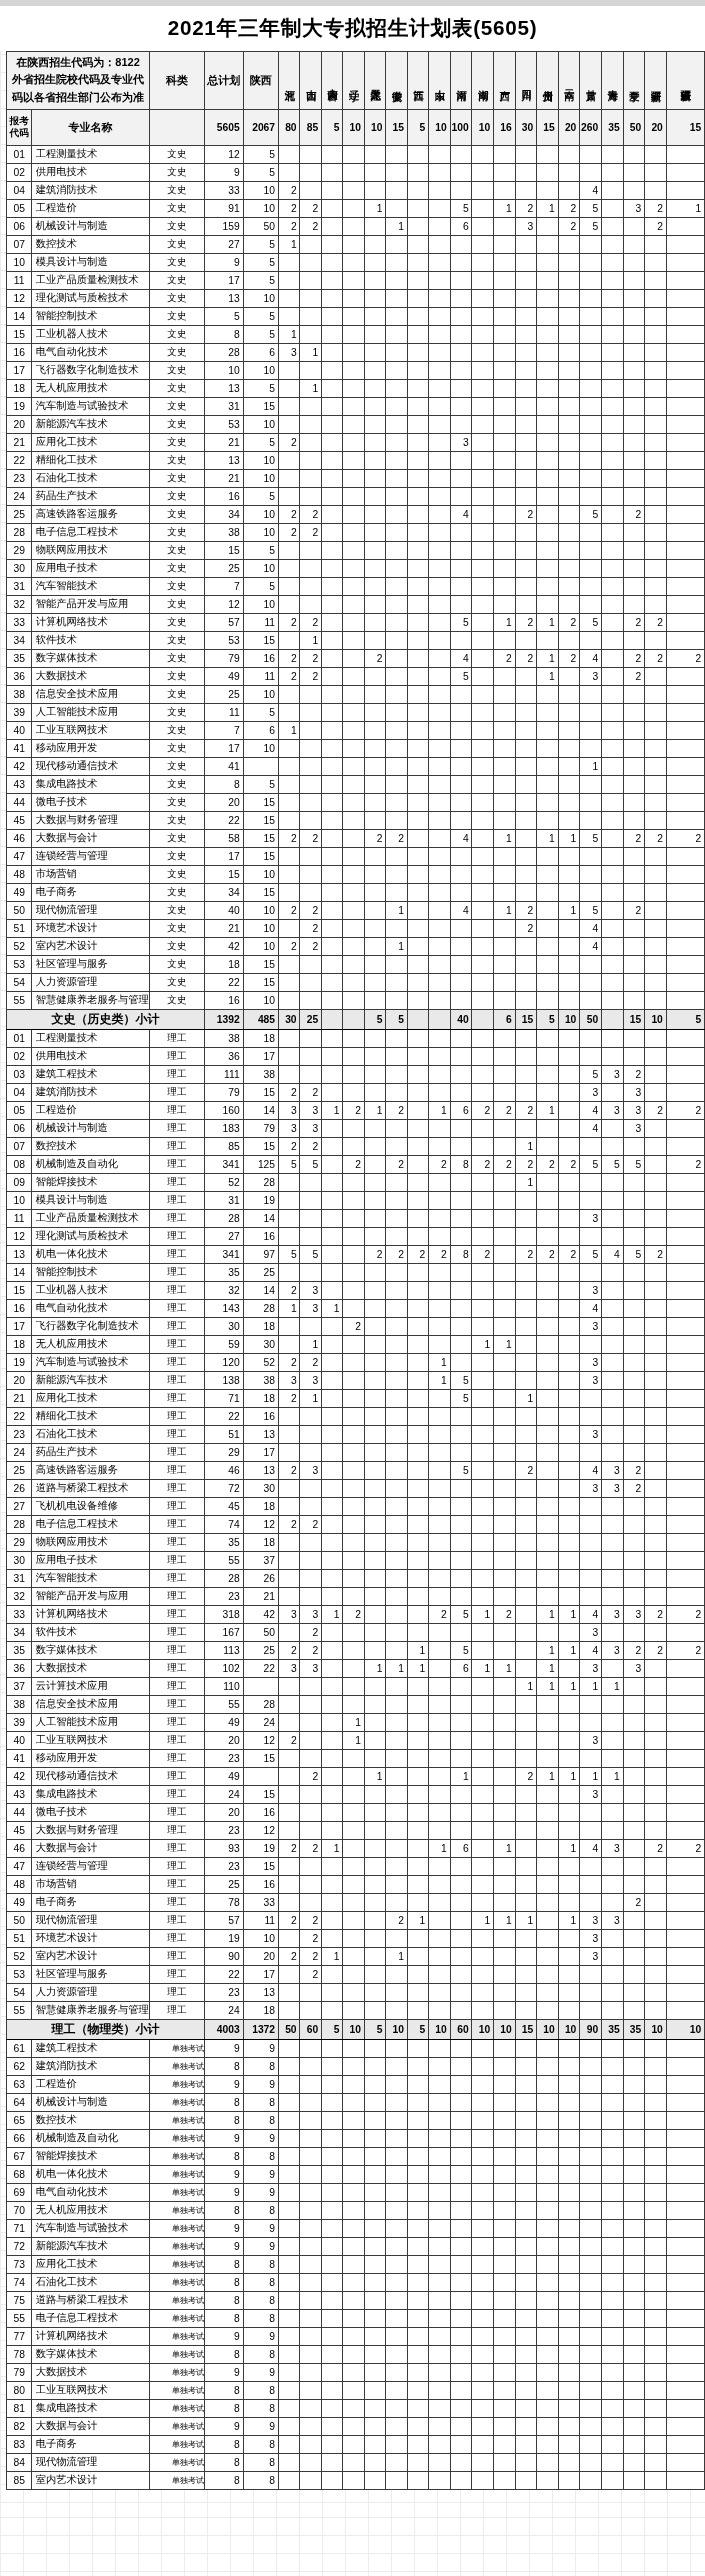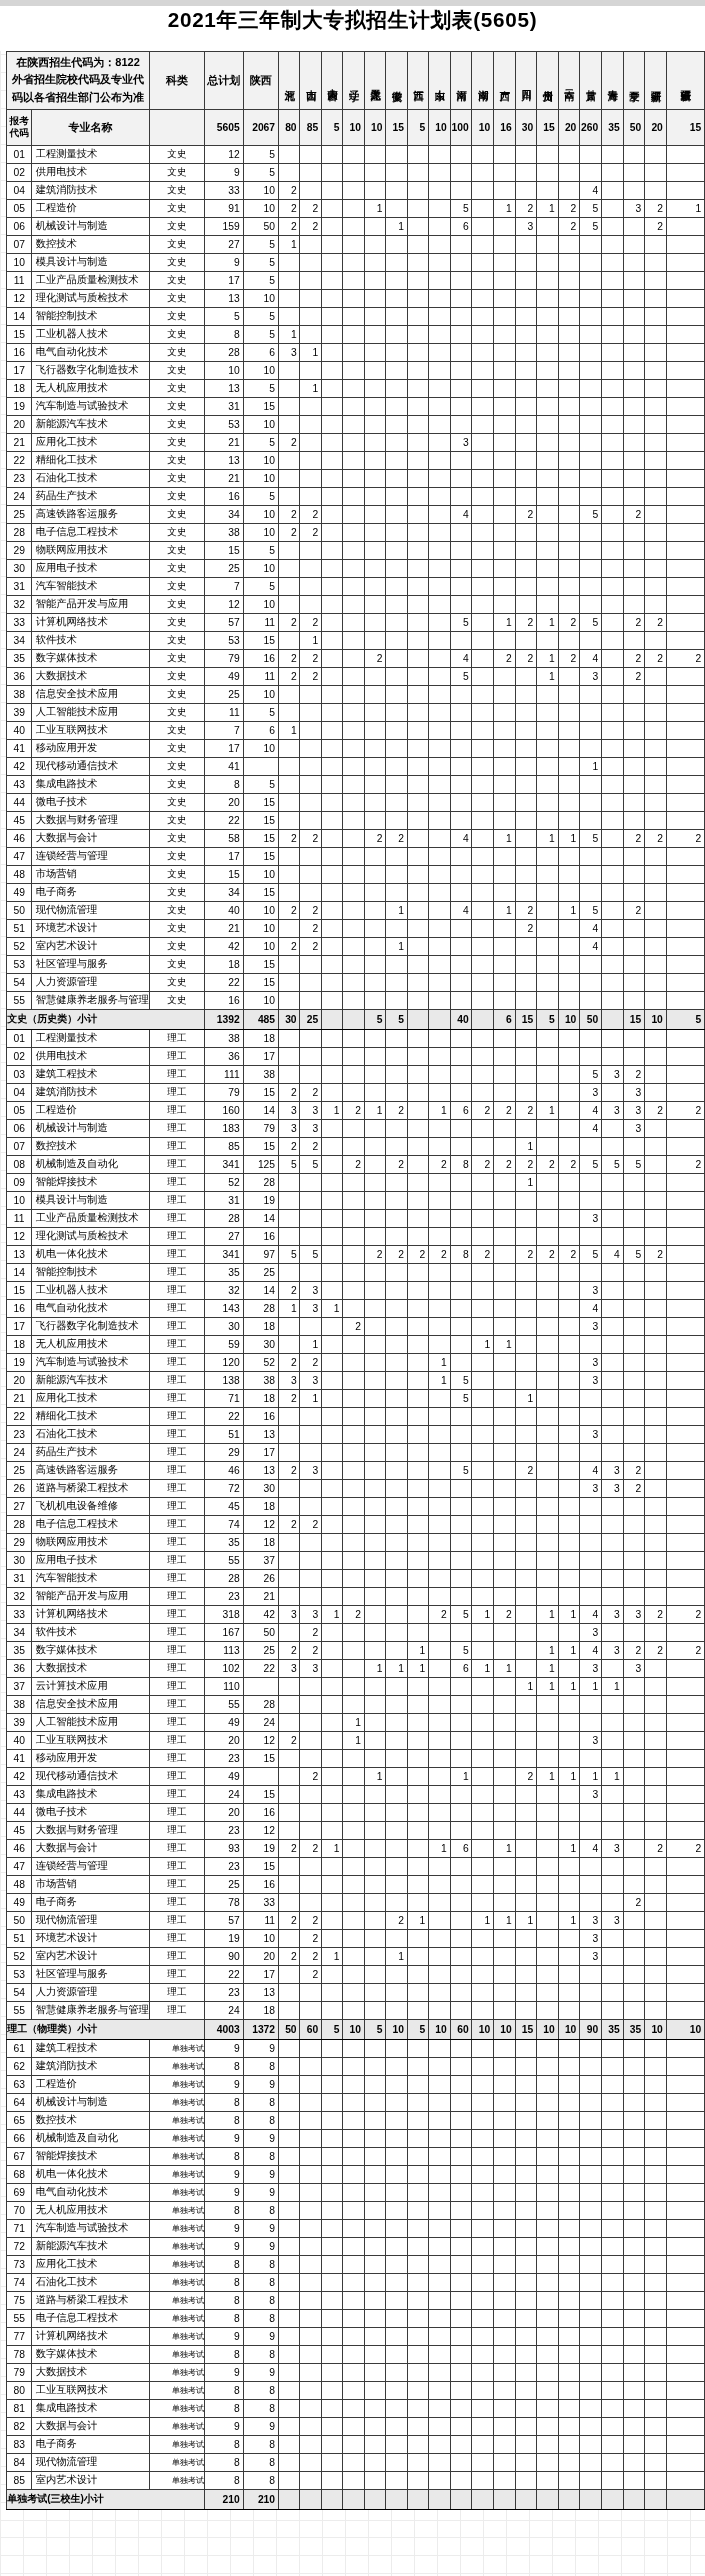--- a/index.html
+++ b/index.html
@@ -6,21 +6,21 @@
   body{
     width:705px;
     font-family:"Liberation Sans","DejaVu Sans",sans-serif;
     color:#000;
     background-color:#fff;
     background-image:
       repeating-linear-gradient(to right, #ececec 0px, #ececec 0.7px, transparent 0.7px, transparent 23px),
       repeating-linear-gradient(to bottom, #ececec 0px, #ececec 0.7px, transparent 0.7px, transparent 18px);
   }
   .topbar{height:5.5px;background:#d5d5d5;}
-  .title-area{height:45px;background:#fff;display:flex;align-items:flex-start;justify-content:center;}
+  .title-area{height:45px;background:#fff;display:flex;align-items:center;justify-content:center;}
   .title-area h1{margin:0;font-size:20.7px;font-weight:bold;letter-spacing:0.7px;}
   table{
     border-collapse:collapse;
     table-layout:fixed;
     margin-left:6.2px;
     background:#fff;
     border:1.4px solid #000;
   }
   td,th{
     border:0.7px solid #3a3a3a;
@@ -51,21 +51,21 @@
     letter-spacing:0.7px;
     margin:0 auto;
     line-height:1;
   }
   .code{text-align:center;}
   .name{text-align:left;padding-left:3.4px;}
   .kelei{text-align:center;font-size:9.6px;}
   .kelei.small{font-size:8px;padding-left:22px;}
   .num{text-align:right;padding-right:2.8px;}
   .bold{font-weight:bold;}
-  .sublabel{text-align:left;font-size:10px;margin-left:46px;}
+  .sublabel{text-align:center;font-size:12px;margin-left:46px;}
   .bottom-area{height:27.5px;}
 </style>
 </head>
 <body>
 
 <div class="topbar"></div>
 
 <div class="title-area">
   <h1>2021年三年制大专拟招生计划表(5605)</h1>
 </div>
@@ -3523,41 +3523,17 @@
         <td class="num"></td>
         <td class="num"></td>
         <td class="num"></td>
         <td class="num"></td>
         <td class="num"></td>
         <td class="num"></td>
         <td class="num"></td>
         <td class="num"></td>
         <td class="num"></td>
       </tr>
-      <tr class="subtotal">
-        <td class="sublabel" colspan="3">单独考试(三校生)小计</td>
-        <td class="num">210</td>
-        <td class="num">210</td>
-        <td class="num"></td>
-        <td class="num"></td>
-        <td class="num"></td>
-        <td class="num"></td>
-        <td class="num"></td>
-        <td class="num"></td>
-        <td class="num"></td>
-        <td class="num"></td>
-        <td class="num"></td>
-        <td class="num"></td>
-        <td class="num"></td>
-        <td class="num"></td>
-        <td class="num"></td>
-        <td class="num"></td>
-        <td class="num"></td>
-        <td class="num"></td>
-        <td class="num"></td>
-        <td class="num"></td>
-        <td class="num"></td>
-      </tr>
     </tbody>
 </table>
 
 <div class="bottom-area"></div>
 
 
 </body></html>

